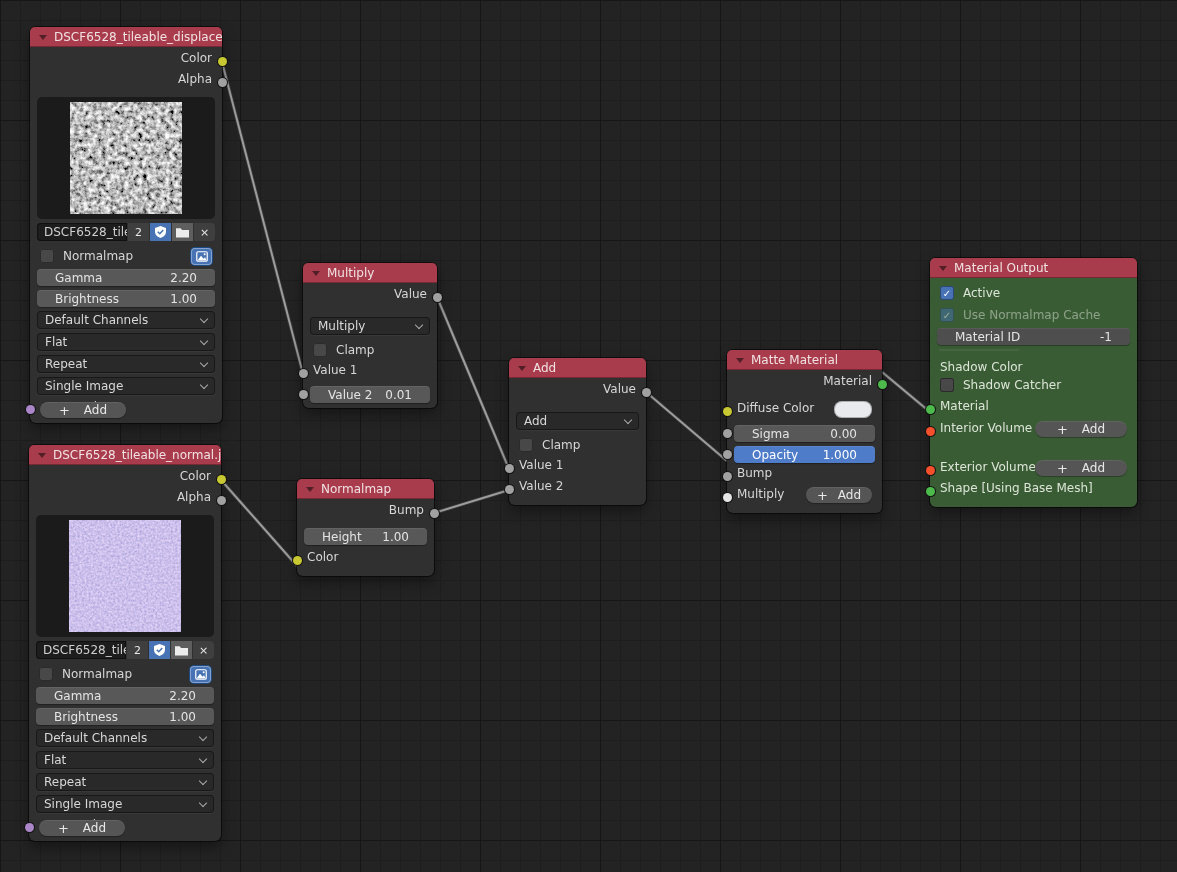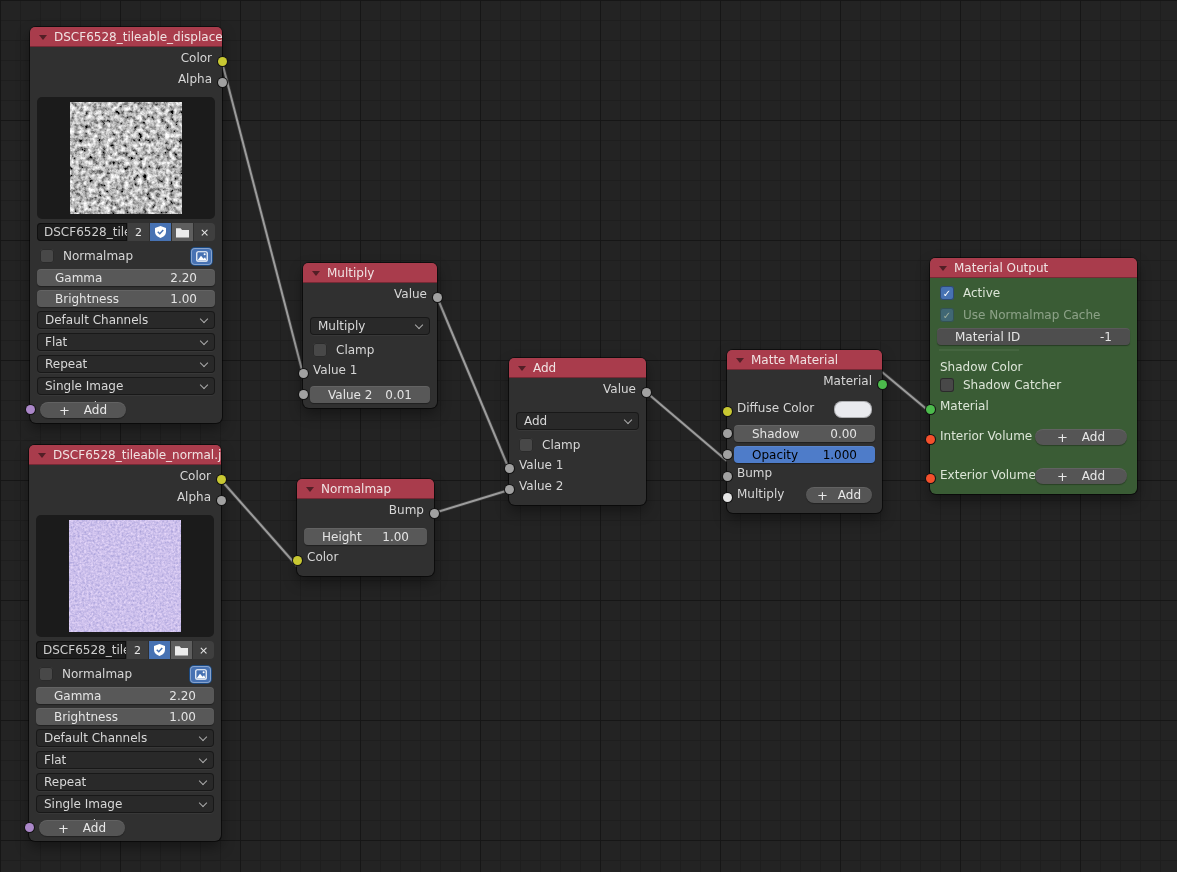--- a/index.html
+++ b/index.html
@@ -48,21 +48,21 @@
   .sk-green  { background:var(--sock_green,#4cbb4c); }
   .sk-orange { background:var(--sock_orange,#f4502c); }
   .sk-white  { background:var(--sock_white,#e6e6e6); }
 
   .slider {
     height:17px; background:var(--widget_bg,#585858); border-radius:4px;
     display:flex; align-items:center; justify-content:space-between; padding:0 18px;
     color:#e4e4e4; box-shadow:inset 0 1px 0 rgba(255,255,255,.07), 0 1px 1px rgba(0,0,0,.35);
   }
   .slider.std { margin:4px 7px 0 7px; }
-  .slider.blue { background:var(--slider_blue,#4e7cc9); color:#000000; }
+  .slider.blue { background:var(--slider_blue,#4e7cc9); color:#ffffff; }
   .slider.dark { background:#4e4e4e; }
 
   .select {
     height:18px; margin:4px 7px 0 7px; background:var(--menu_bg,#292929); border-radius:4px;
     display:flex; align-items:center; justify-content:space-between; padding:0 8px;
     color:#d8d8d8; box-shadow:inset 0 0 0 1px rgba(0,0,0,.4), 0 1px 0 rgba(255,255,255,.04);
   }
   .chev { width:6px; height:6px; border-right:1.5px solid #aaa; border-bottom:1.5px solid #aaa; transform:rotate(45deg); margin-top:-3px; flex:none; }
 
   .cbrow { display:flex; align-items:center; gap:9px; padding:0 10px; height:18px; }
@@ -387,21 +387,21 @@
       <span class="sock out sk-green"></span>
     </div>
     <div class="row mt6">
       <span class="sock in sk-yellow"></span>
       <span>Diffuse Color</span>
       <span class="swatch-light"></span>
     </div>
     <div class="wrow mt3">
       <span class="sock in sk-gray"></span>
       <span class="slider">
-        <span>Shadow</span>
+        <span>Sigma</span>
         <span>0.00</span>
       </span>
     </div>
     <div class="wrow mt4">
       <span class="sock in sk-gray"></span>
       <span class="slider blue">
         <span>Opacity</span>
         <span>1.000</span>
       </span>
     </div>
@@ -441,31 +441,35 @@
       <span>Shadow Color</span>
     </div>
     <div class="cbrow mt6" style="height:16px">
       <span class="cb"></span>
       <span>Shadow Catcher</span>
     </div>
     <div class="row mt6">
       <span class="sock in sk-green"></span>
       <span>Material</span>
     </div>
-    <div class="row" style="margin-top:9px">
+    <div class="row" style="margin-top:1px">
       <span class="sock in sk-orange"></span>
       <span class="grow">Interior Volume</span>
       <span class="btn" style="width:92px">
         <span class="plus">+</span>
         <span>Add</span>
       </span>
     </div>
     <div class="row" style="margin-top:18px">
       <span class="sock in sk-orange"></span>
       <span class="grow">Exterior Volume</span>
       <span class="btn" style="width:92px">
         <span class="plus">+</span>
         <span>Add</span>
       </span>
     </div>
+    <div class="row">
+      <span class="sock in sk-green"></span>
+      <span>Shape [Using Base Mesh]</span>
+    </div>
   </div>
 
 </div>
 
 </body></html>

